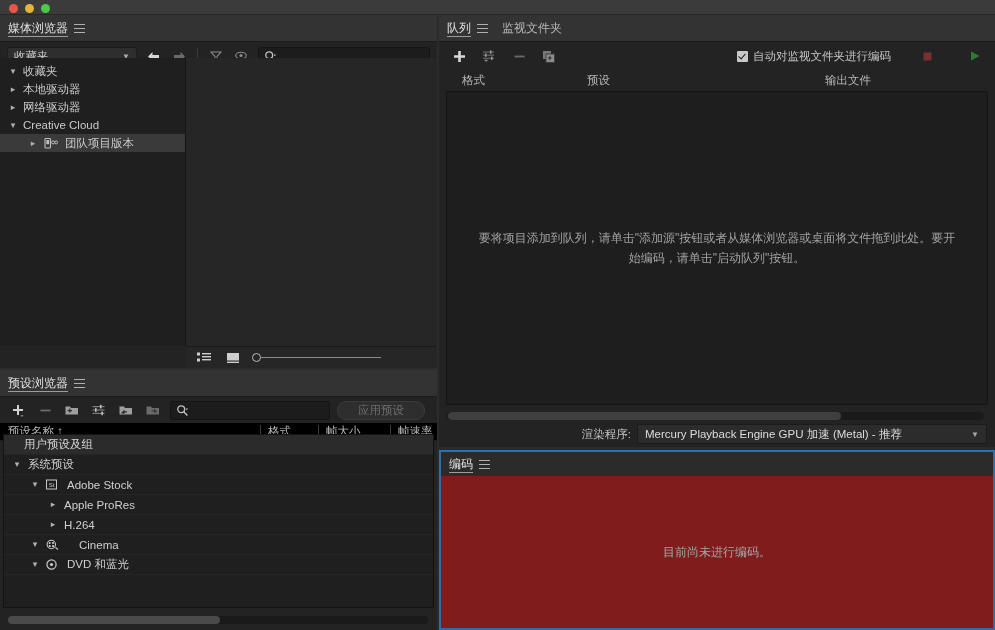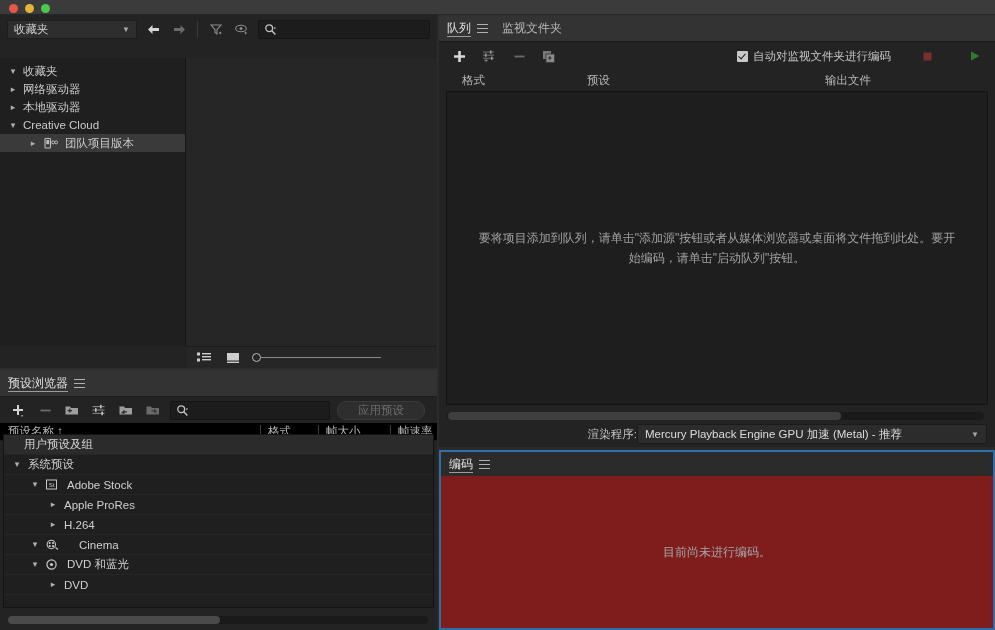--- a/index.html
+++ b/index.html
@@ -171,21 +171,21 @@
     position: absolute; left: 8px; bottom: 27px; width: 537px; height: 8px;
     background: #1a1a1a; border-radius: 4px;
   }
   .q-hscroll i {
     position: absolute; left: 1px; top: 0; height: 8px; width: 393px;
     background: #3f3f3f; border-radius: 4px; display: block;
   }
   .renderer-bar {
     position: absolute; left: 0; right: 0; bottom: 0; height: 26px;
     display: flex; align-items: center; justify-content: flex-end;
-    padding: 0 8px; background: #232323;
+    padding: 0 8px; gap: 6px; background: #232323;
   }
   .renderer-label { font-size: 11.5px; color: #c2c2c2; white-space: nowrap; }
   .renderer-select {
     width: 350px; height: 20px; background: #2c2c2c; border: 1px solid #1b1b1b;
     border-radius: 2px; display: flex; align-items: center; padding: 0 7px;
     font-size: 11.5px; color: #dcdcdc; justify-content: flex-end;
   }
   .renderer-select .caret { margin-left: auto; font-size: 8px; color: #a8a8a8; }
 
   
@@ -210,20 +210,30 @@
 
 <div id="app">
 
   <div class="titlebar">
     <div class="tl tl-close"></div>
     <div class="tl tl-min"></div>
     <div class="tl tl-max"></div>
   </div>
 
   <div class="panel" id="media-browser">
+    <div class="panel-tabstrip">
+      <div class="tab active">
+        <span class="tab-label">媒体浏览器</span>
+        <span class="hamburger">
+            <i></i>
+            <i></i>
+            <i></i>
+          </span>
+      </div>
+    </div>
 
     <div class="mb-toolbar">
       <div class="dropdown">
         <span>收藏夹</span>
         <span class="caret">▼</span>
       </div>
 
       <div class="icon-btn">
         <svg width="15" height="13" viewBox="0 0 15 13">
           <path d="M6.5 2 L2 6.5 L6.5 11 L6.5 8 L13 8 L13 5 L6.5 5 Z" fill="#d6d6d6"></path>
@@ -262,25 +272,25 @@
     </div>
 
     <div class="mb-body">
       <div class="mb-tree" id="mb-tree">
           <div class="tree-row" style="padding-left: 6px;">
             <span class="tw open"></span>
             <span style="margin-left: 3px;">收藏夹</span>
           </div>
           <div class="tree-row" style="padding-left: 6px;">
             <span class="tw closed"></span>
-            <span style="margin-left: 3px;">网络驱动器</span>
+            <span style="margin-left: 3px;">本地驱动器</span>
           </div>
           <div class="tree-row" style="padding-left: 6px;">
             <span class="tw closed"></span>
-            <span style="margin-left: 3px;">本地驱动器</span>
+            <span style="margin-left: 3px;">网络驱动器</span>
           </div>
           <div class="tree-row" style="padding-left: 6px;">
             <span class="tw open"></span>
             <span style="margin-left: 3px;">Creative Cloud</span>
           </div>
           <div class="tree-row sel" style="padding-left: 26px;">
             <span class="tw closed"></span>
             <svg width="14" height="13" viewBox="0 0 14 13" style="flex: 0 0 auto; margin-right: 4px; margin-left: 4px;">
               <rect x="1" y="1.5" width="5.5" height="9.5" rx="0.8" fill="none" stroke="#bdbdbd" stroke-width="1.1"></rect>
               <rect x="2.3" y="3" width="2.9" height="4.2" fill="#bdbdbd"></rect>
@@ -429,24 +439,20 @@
           <span style="margin-left: 16px;">Cinema</span>
         </div>
         <div class="pr-row" style="padding-left: 24px;">
           <span class="tw open"></span>
           <svg width="14" height="13" viewBox="0 0 14 13" style="flex: 0 0 auto; margin-right: 4px; margin-left: 3px;">
             <circle cx="6.5" cy="6.5" r="4.6" fill="none" stroke="#c9c9c9" stroke-width="1.2"></circle>
             <circle cx="6.5" cy="6.5" r="1.6" fill="#c9c9c9"></circle>
           </svg>
           <span style="margin-left: 4px;">DVD 和蓝光</span>
         </div>
-        <div class="pr-row" style="padding-left: 42px;">
-          <span class="tw closed"></span>
-          <span style="margin-left: 4px;">DVD</span>
-        </div>
       </div>
 
     <div class="pb-hscroll">
       <i></i>
     </div>
   </div>
 
   <div class="panel" id="queue-panel">
     <div class="panel-tabstrip">
       <div class="tab active">

